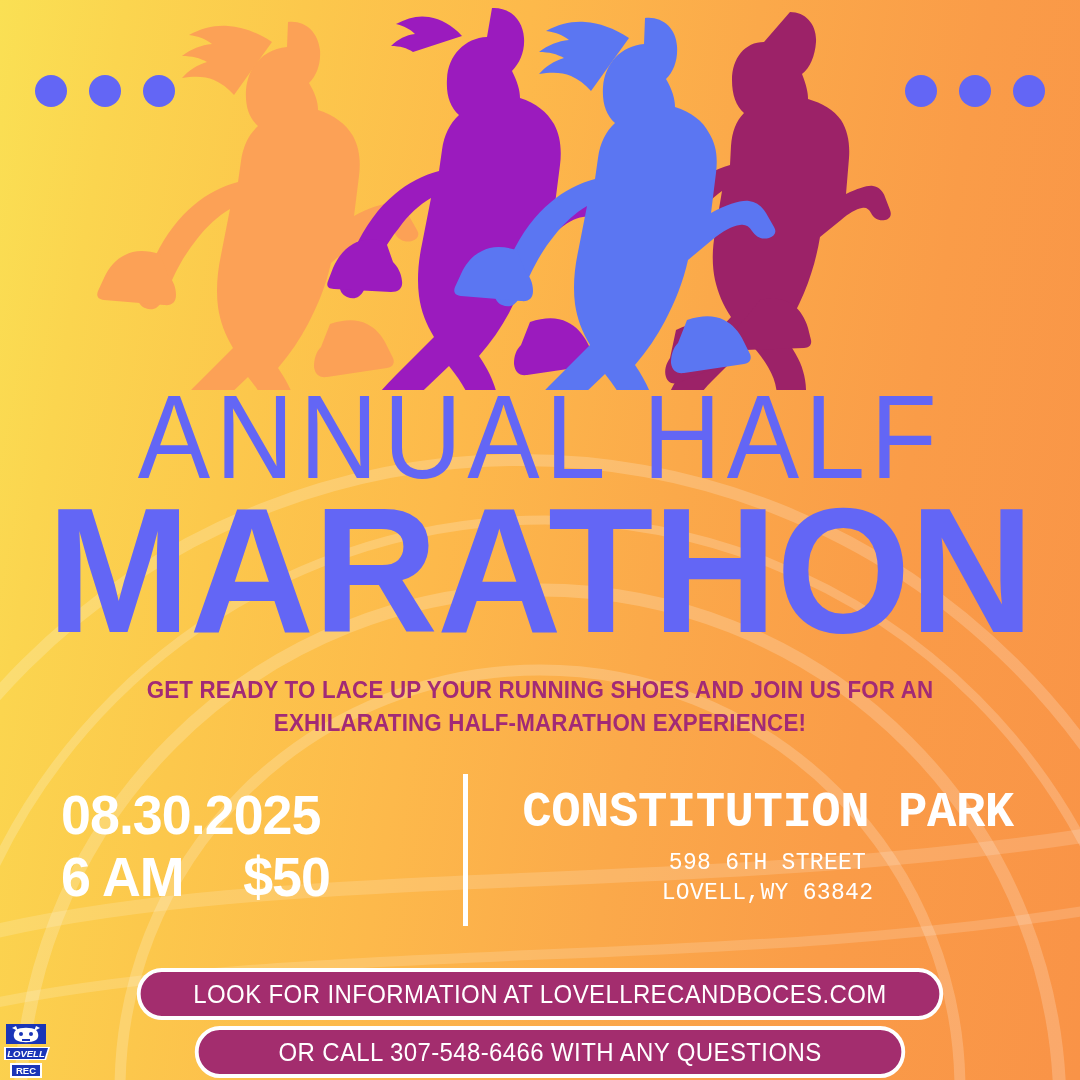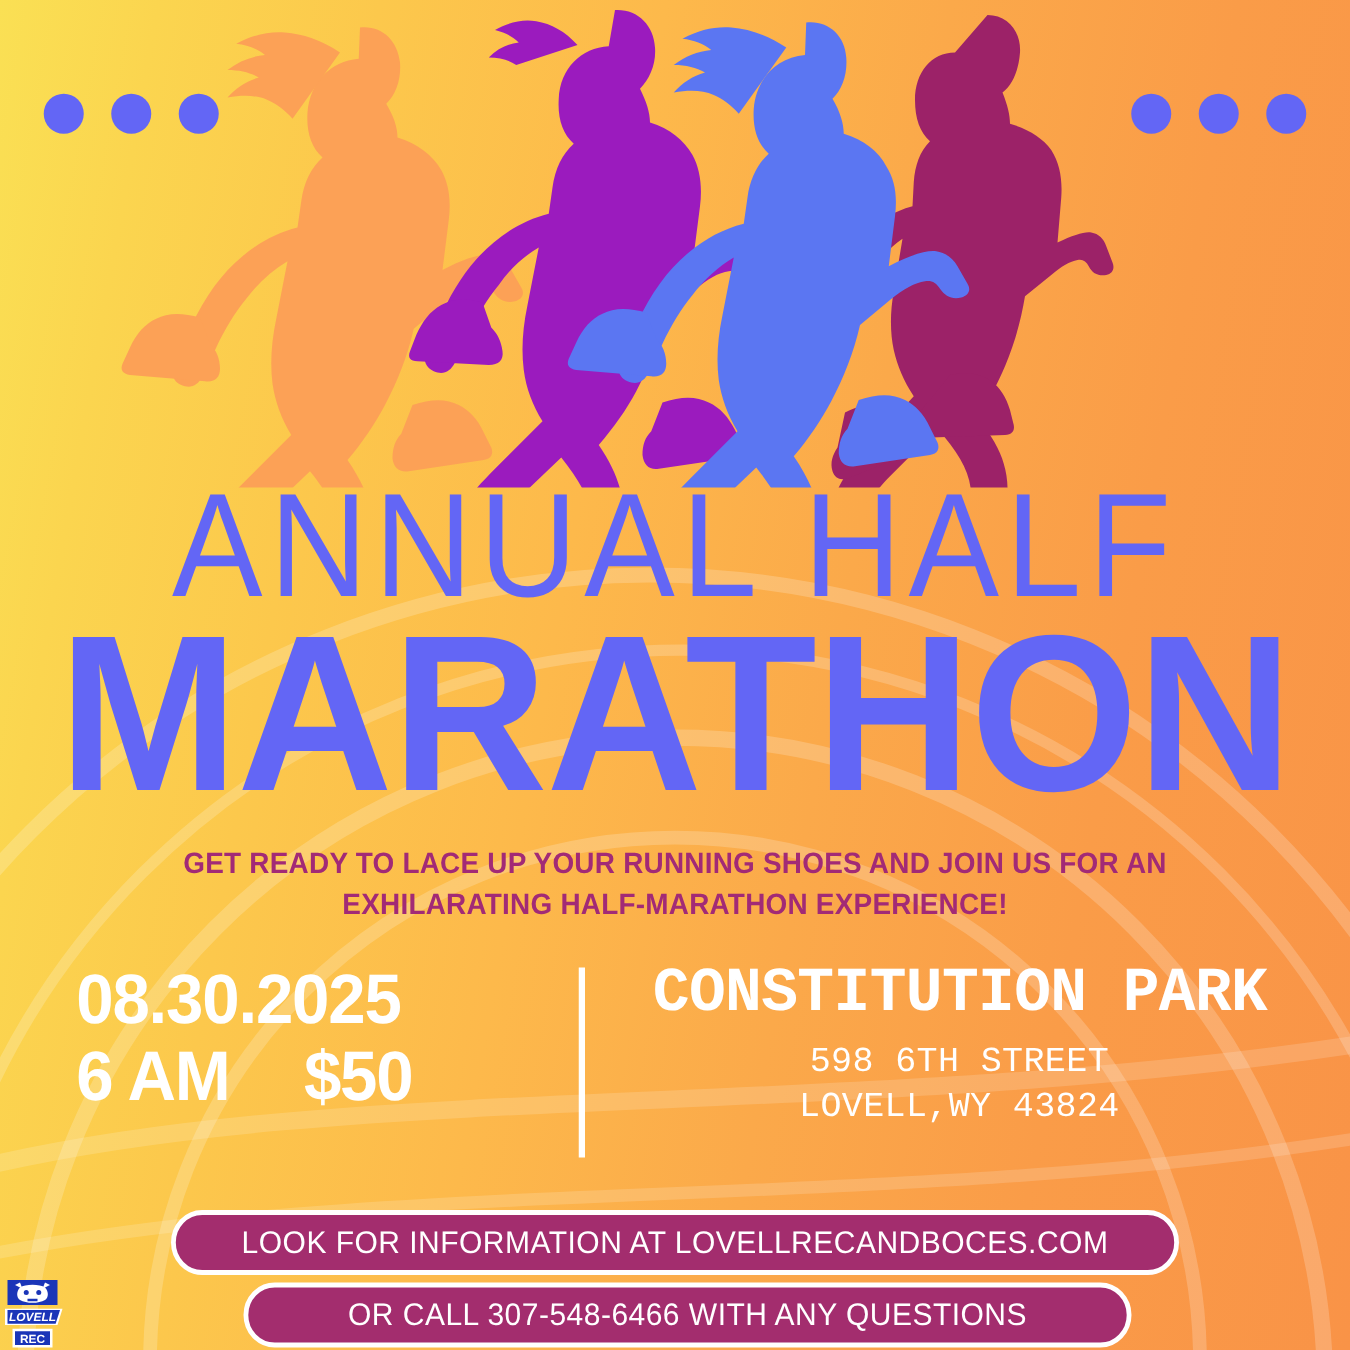--- a/index.html
+++ b/index.html
@@ -68,21 +68,21 @@
     letter-spacing:0.2px;
     transform:scaleX(0.95);
   }
 
   
   .info{
     position:absolute;
     top:770px; left:0; width:1080px;
     display:flex;
     justify-content:center;
-    align-items:flex-start;
+    align-items:center;
   }
   .info-left{
     width:400px;
     padding-left:18px;
     color:#FFFFFF;
   }
   .info-date{
     font-size:56px; font-weight:700; line-height:1.05;
     letter-spacing:-1px;
     transform:scaleX(0.96); transform-origin:left center;
@@ -104,21 +104,21 @@
     color:#FFFFFF;
     text-align:center;
     font-family:Liberation Mono, monospace;
   }
   .venue{
     font-size:50px; font-weight:700; line-height:1.05;
     letter-spacing:-0.5px;
     transform:scaleX(0.98);
   }
   .addr{
-    font-size:28px; font-weight:400; line-height:1.3;
+    font-size:23px; font-weight:400; line-height:1.3;
     margin-top:10px;
     letter-spacing:0.3px;
   }
 
   
   .pill{
     position:absolute;
     background:#A32D6E;
     border:4px solid #FFFFFF;
     border-radius:999px;
@@ -300,21 +300,21 @@
         <span>6 AM</span>
         <span>$50</span>
       </div>
     </div>
 
     <div class="divider"></div>
 
     <div class="info-right">
       <div class="venue">CONSTITUTION PARK</div>
       <div class="addr">598 6TH STREET</div>
-      <div class="addr" style="margin-top:0;">LOVELL,WY 43824</div>
+      <div class="addr" style="margin-top:0;">LOVELL,WY 63842</div>
     </div>
   </div>
 
   <div class="pill pill-1">LOOK FOR INFORMATION AT LOVELLRECANDBOCES.COM</div>
   <div class="pill pill-2">OR CALL 307-548-6466 WITH ANY QUESTIONS</div>
 
   <svg class="logo" viewBox="0 0 52 58">
 
     <rect x="4" y="2" width="40" height="20" fill="#1A35B8"></rect>
     <g fill="#FFFFFF">

